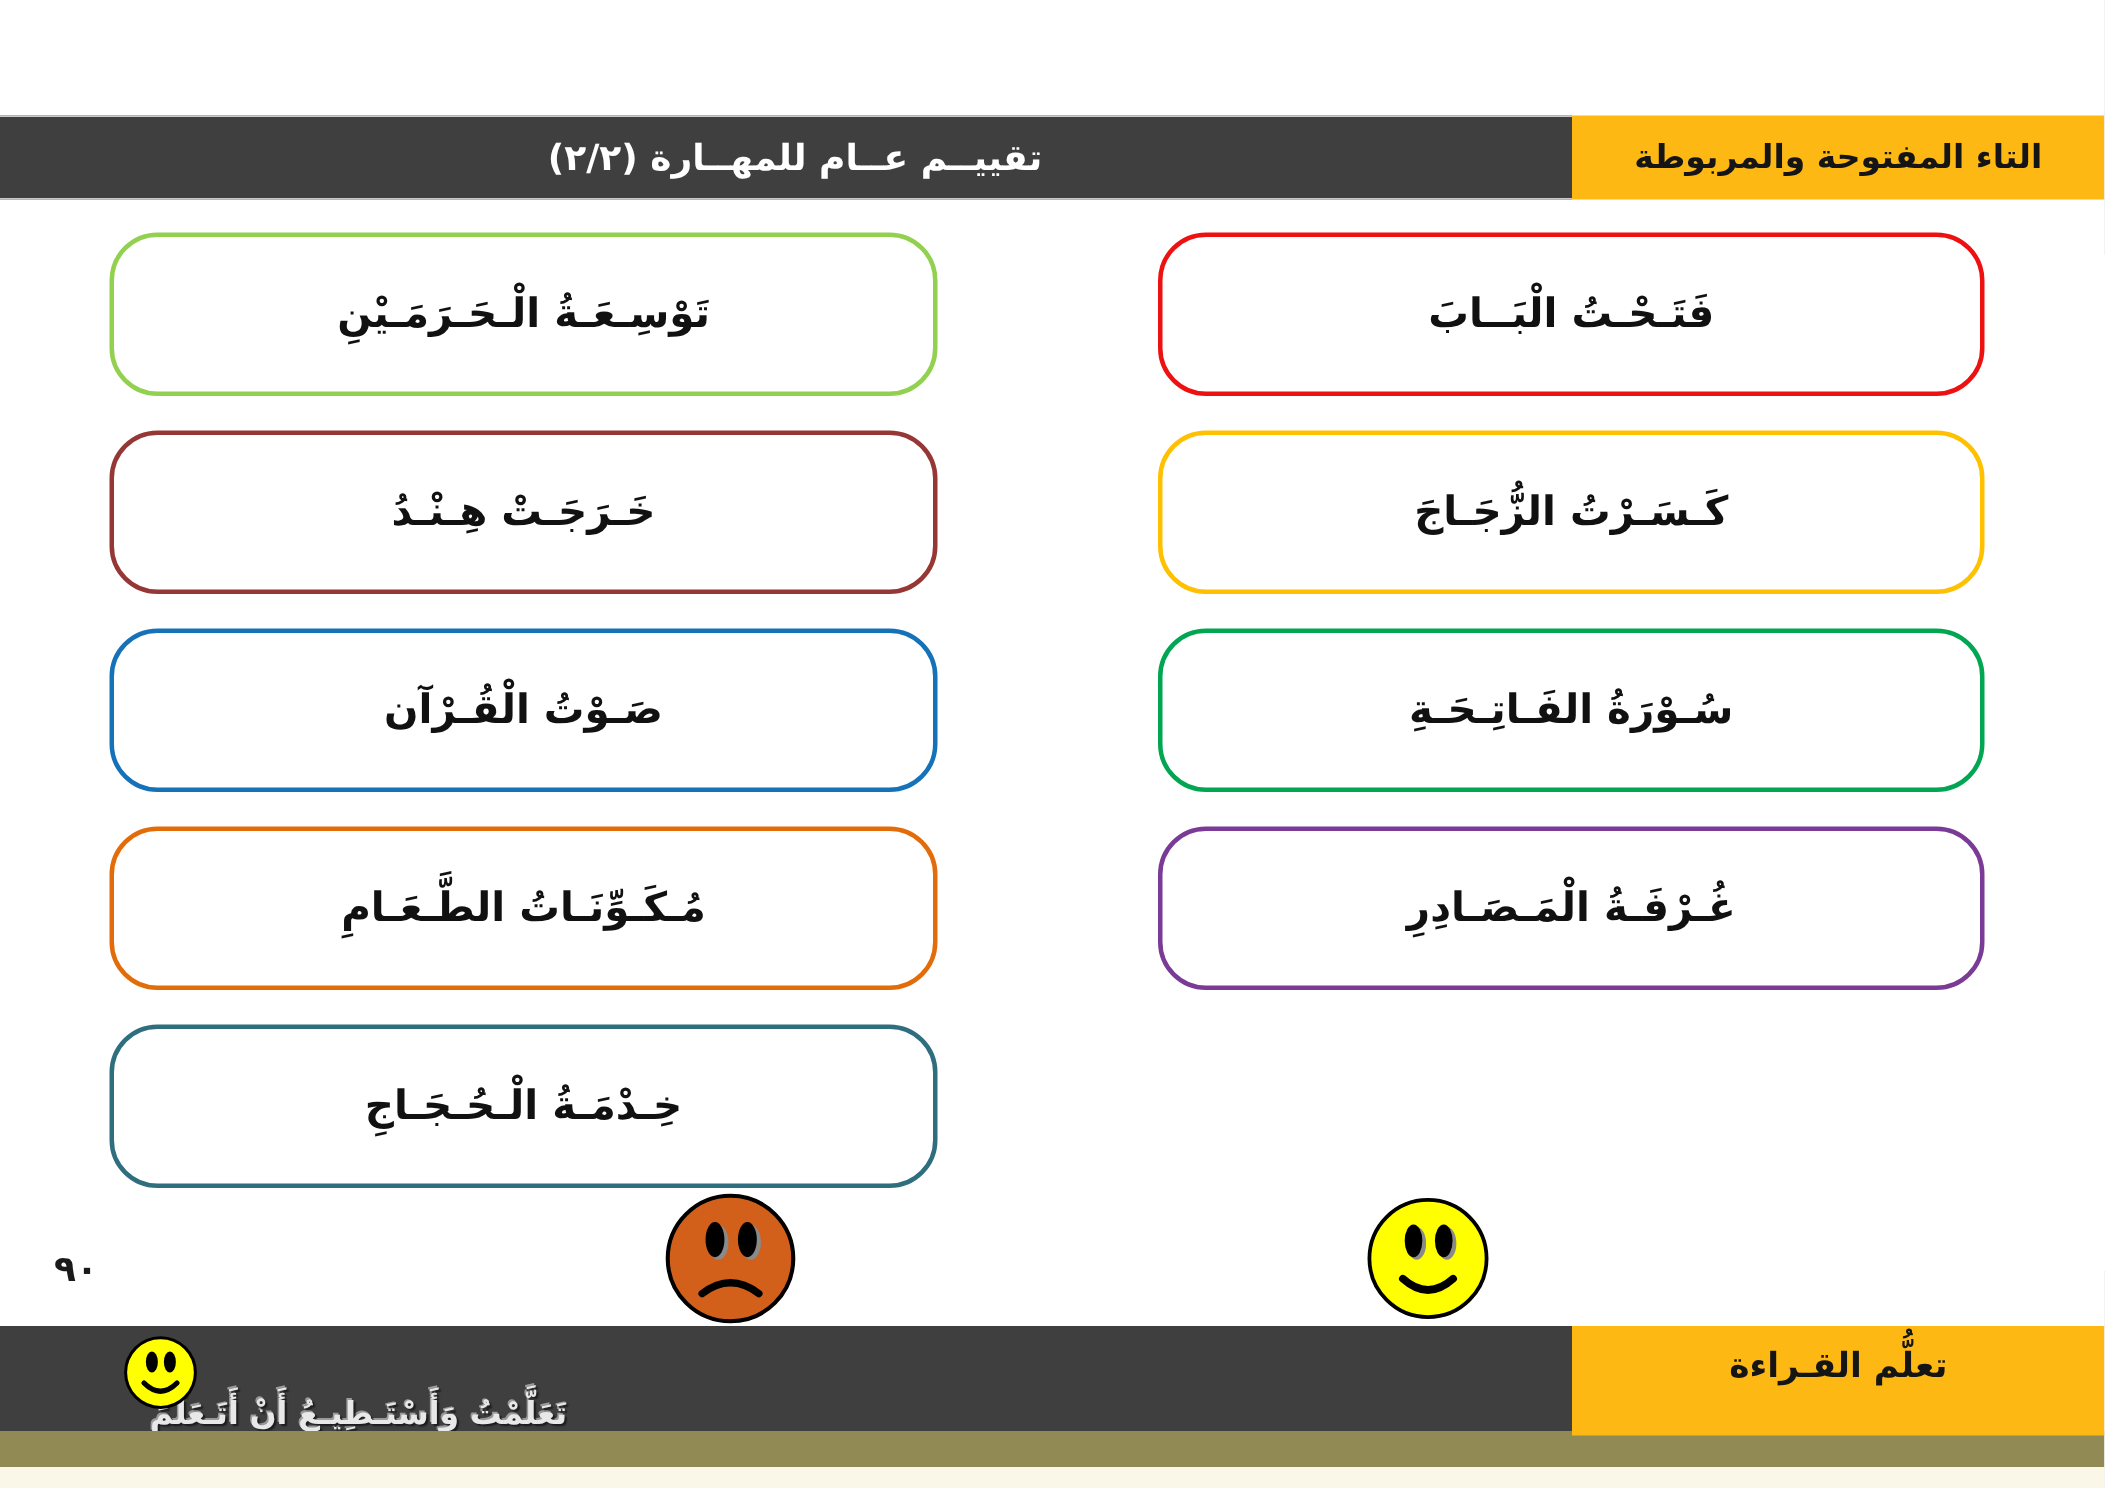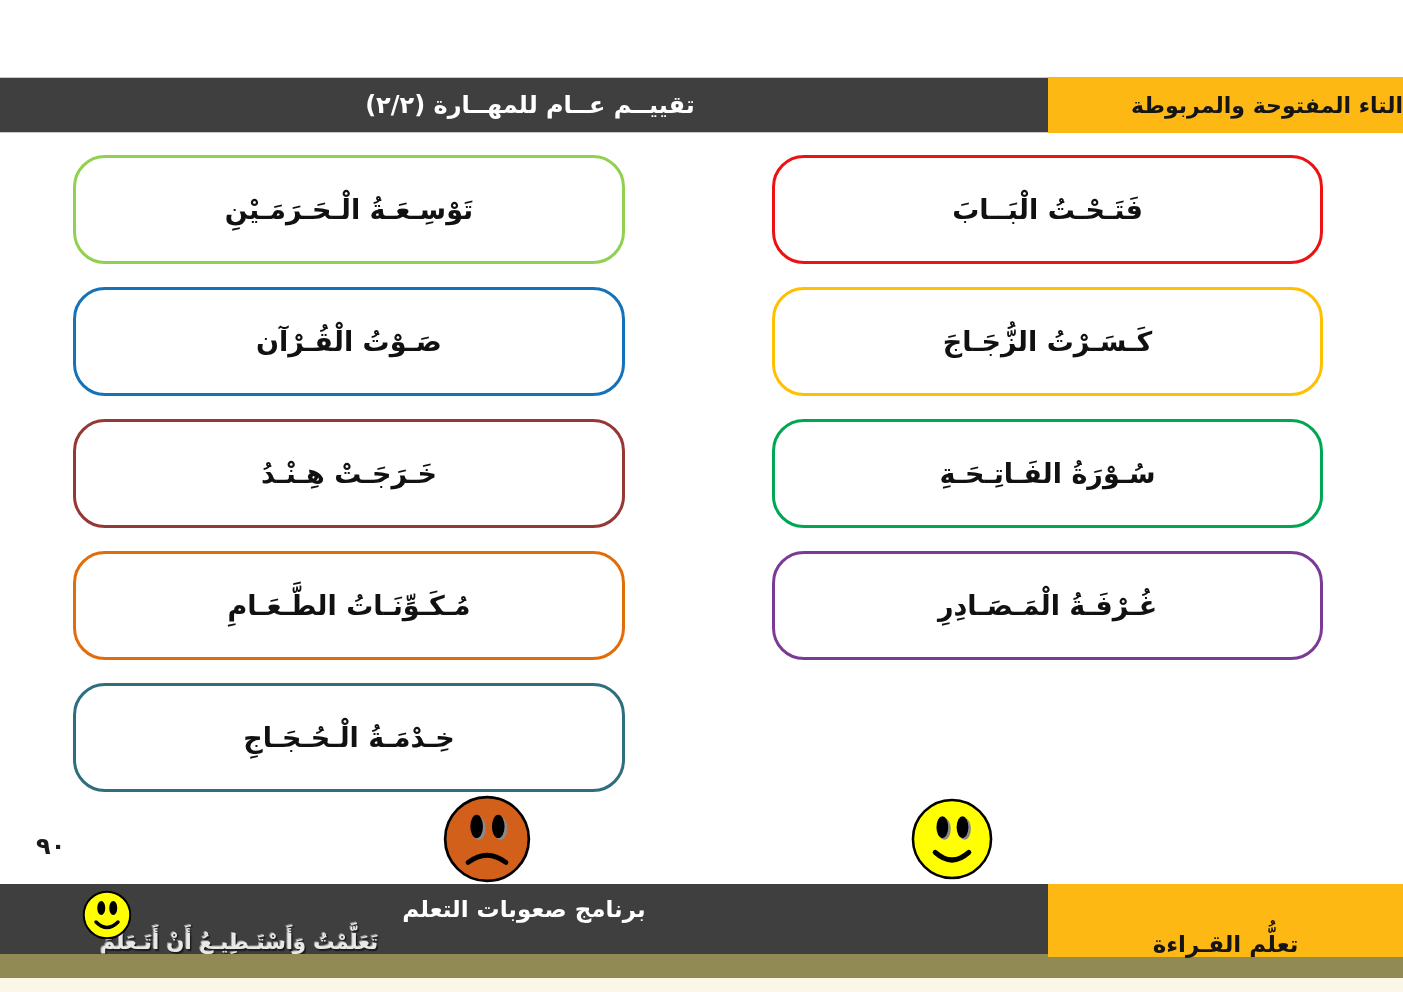--- a/index.html
+++ b/index.html
@@ -19,21 +19,21 @@
     background:#3F3F3F;
     display:flex; align-items:center; justify-content:center;
     border-top:1px solid #c9c9c9; border-bottom:1px solid #c9c9c9;
   }
   .header-dark span {
     color:#ffffff; font-weight:bold; font-size:24px; letter-spacing:0.5px;
   }
   .header-yellow {
     position:absolute; top:77px; left:1048px; right:0; height:56px;
     background:#FDB813;
-    display:flex; align-items:center; 
+    display:flex; align-items:center; justify-content:center;
   }
   .header-yellow span { color:#151515; font-weight:bold; font-size:22px; }
 
   
   .col {
     position:absolute; top:155px;
     display:flex; flex-direction:column; gap:23px;
   }
   .col-right { right:80px;  width:551px; }  
   .col-left  { right:778px; width:552px; }  
@@ -73,21 +73,21 @@
     position:absolute; bottom:0px; left:100px;
     font-size:21px; font-weight:bold;
     color:#e8e8e8;
     text-shadow:1.5px 1.5px 1px #1d1d1d, -1px -1px 0 #9a9a9a;
     direction:rtl;
   }
   .smiley-small { position:absolute; left:82px; top:890px; width:50px; height:50px; }
   .footer-yellow {
     position:absolute; top:884px; left:1048px; right:0; height:73px;
     background:#FDB813;
-    display:flex; align-items:flex-end; justify-content:center;
+    display:flex; align-items:flex-start; justify-content:center;
     z-index:2;
   }
   .footer-yellow span { color:#151515; font-weight:bold; font-size:23px; margin-top:14px; }
   .olive-strip {
     position:absolute; top:954px; left:0; width:100%; height:24px;
     background:#918A54; z-index:1;
   }
   .cream-strip {
     position:absolute; top:978px; left:0; width:100%; height:14px;
     background:#FAF7E8;
@@ -106,22 +106,22 @@
   </div>
 
   <div class="col col-right" id="col-right">
       <div class="card" style="border-color: rgb(238, 17, 17);">فَتَـحْـتُ الْبَــابَ</div>
       <div class="card" style="border-color: rgb(255, 192, 0);">كَـسَـرْتُ الزُّجَـاجَ</div>
       <div class="card" style="border-color: rgb(0, 166, 81);">سُـوْرَةُ الفَـاتِـحَـةِ</div>
       <div class="card" style="border-color: rgb(122, 59, 150);">غُـرْفَـةُ الْمَـصَـادِرِ</div>
     </div>
   <div class="col col-left" id="col-left">
       <div class="card" style="border-color: rgb(146, 208, 80);">تَوْسِـعَـةُ الْـحَـرَمَـيْنِ</div>
+      <div class="card" style="border-color: rgb(149, 55, 53);">خَـرَجَـتْ هِـنْـدُ</div>
       <div class="card" style="border-color: rgb(21, 114, 184);">صَـوْتُ الْقُـرْآن</div>
-      <div class="card" style="border-color: rgb(149, 55, 53);">خَـرَجَـتْ هِـنْـدُ</div>
       <div class="card" style="border-color: rgb(227, 108, 10);">مُـكَـوِّنَـاتُ الطَّـعَـامِ</div>
       <div class="card" style="border-color: rgb(46, 110, 126);">خِـدْمَـةُ الْـحُـجَـاجِ</div>
     </div>
 
   <svg class="smiley smiley-sad" viewBox="0 0 100 100">
     <circle class="sad-face-fill" cx="50" cy="50" r="46.5" fill="#D2601A" stroke="#000" stroke-width="3"></circle>
     <ellipse cx="41" cy="38" rx="7.5" ry="13" fill="#8a8a8a"></ellipse>
     <ellipse cx="65" cy="38" rx="7.5" ry="13" fill="#8a8a8a"></ellipse>
     <ellipse cx="38.5" cy="36" rx="7" ry="13" fill="#000"></ellipse>
     <ellipse cx="62.5" cy="36" rx="7" ry="13" fill="#000"></ellipse>
@@ -133,21 +133,20 @@
     <ellipse cx="41" cy="38" rx="7.5" ry="13" fill="#8a8a8a"></ellipse>
     <ellipse cx="65" cy="38" rx="7.5" ry="13" fill="#8a8a8a"></ellipse>
     <ellipse cx="38.5" cy="36" rx="7" ry="13" fill="#000"></ellipse>
     <ellipse cx="62.5" cy="36" rx="7" ry="13" fill="#000"></ellipse>
     <path d="M 30 66 Q 50 84 70 66" fill="none" stroke="#000" stroke-width="6" stroke-linecap="round"></path>
   </svg>
 
   <div class="page-number">٩٠</div>
 
   <div class="footer-dark" style="background: rgb(63, 63, 63);">
-    <div class="program">برنامج صعوبات التعلم</div>
     <div class="motto">تَعَلَّمْتُ وَأَسْتَـطِيـعُ أَنْ أَتَـعَلَّمَ</div>
   </div>
   <svg class="smiley-small" viewBox="0 0 100 100">
     <circle class="happy-face-fill" cx="50" cy="50" r="46.5" fill="#FFFF00" stroke="#000" stroke-width="4"></circle>
     <ellipse cx="38.5" cy="36" rx="8" ry="14" fill="#000"></ellipse>
     <ellipse cx="62.5" cy="36" rx="8" ry="14" fill="#000"></ellipse>
     <path d="M 28 64 Q 50 86 72 64" fill="none" stroke="#000" stroke-width="7" stroke-linecap="round"></path>
   </svg>
   <div class="footer-yellow" style="background: rgb(253, 184, 19);">
     <span>تعلُّم القـراءة</span>

